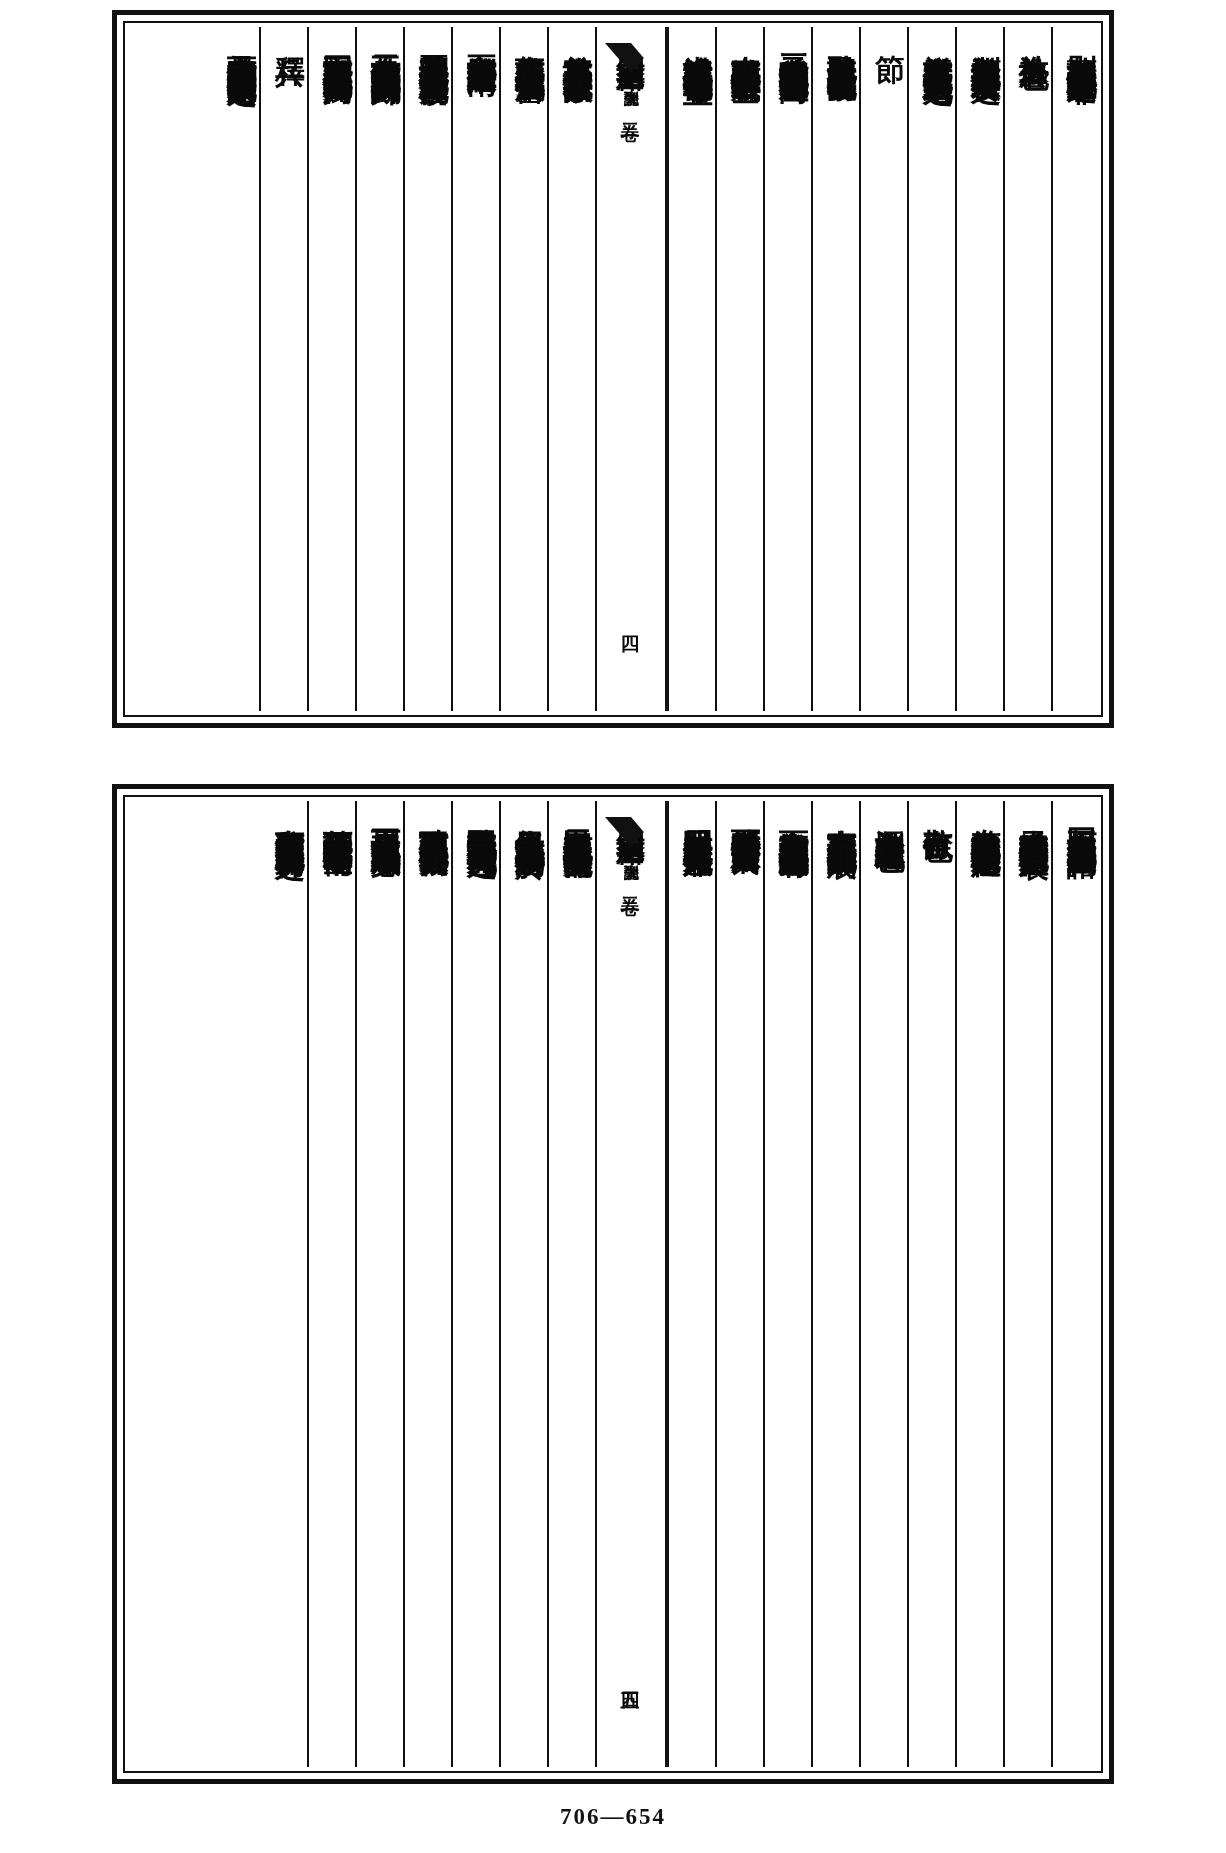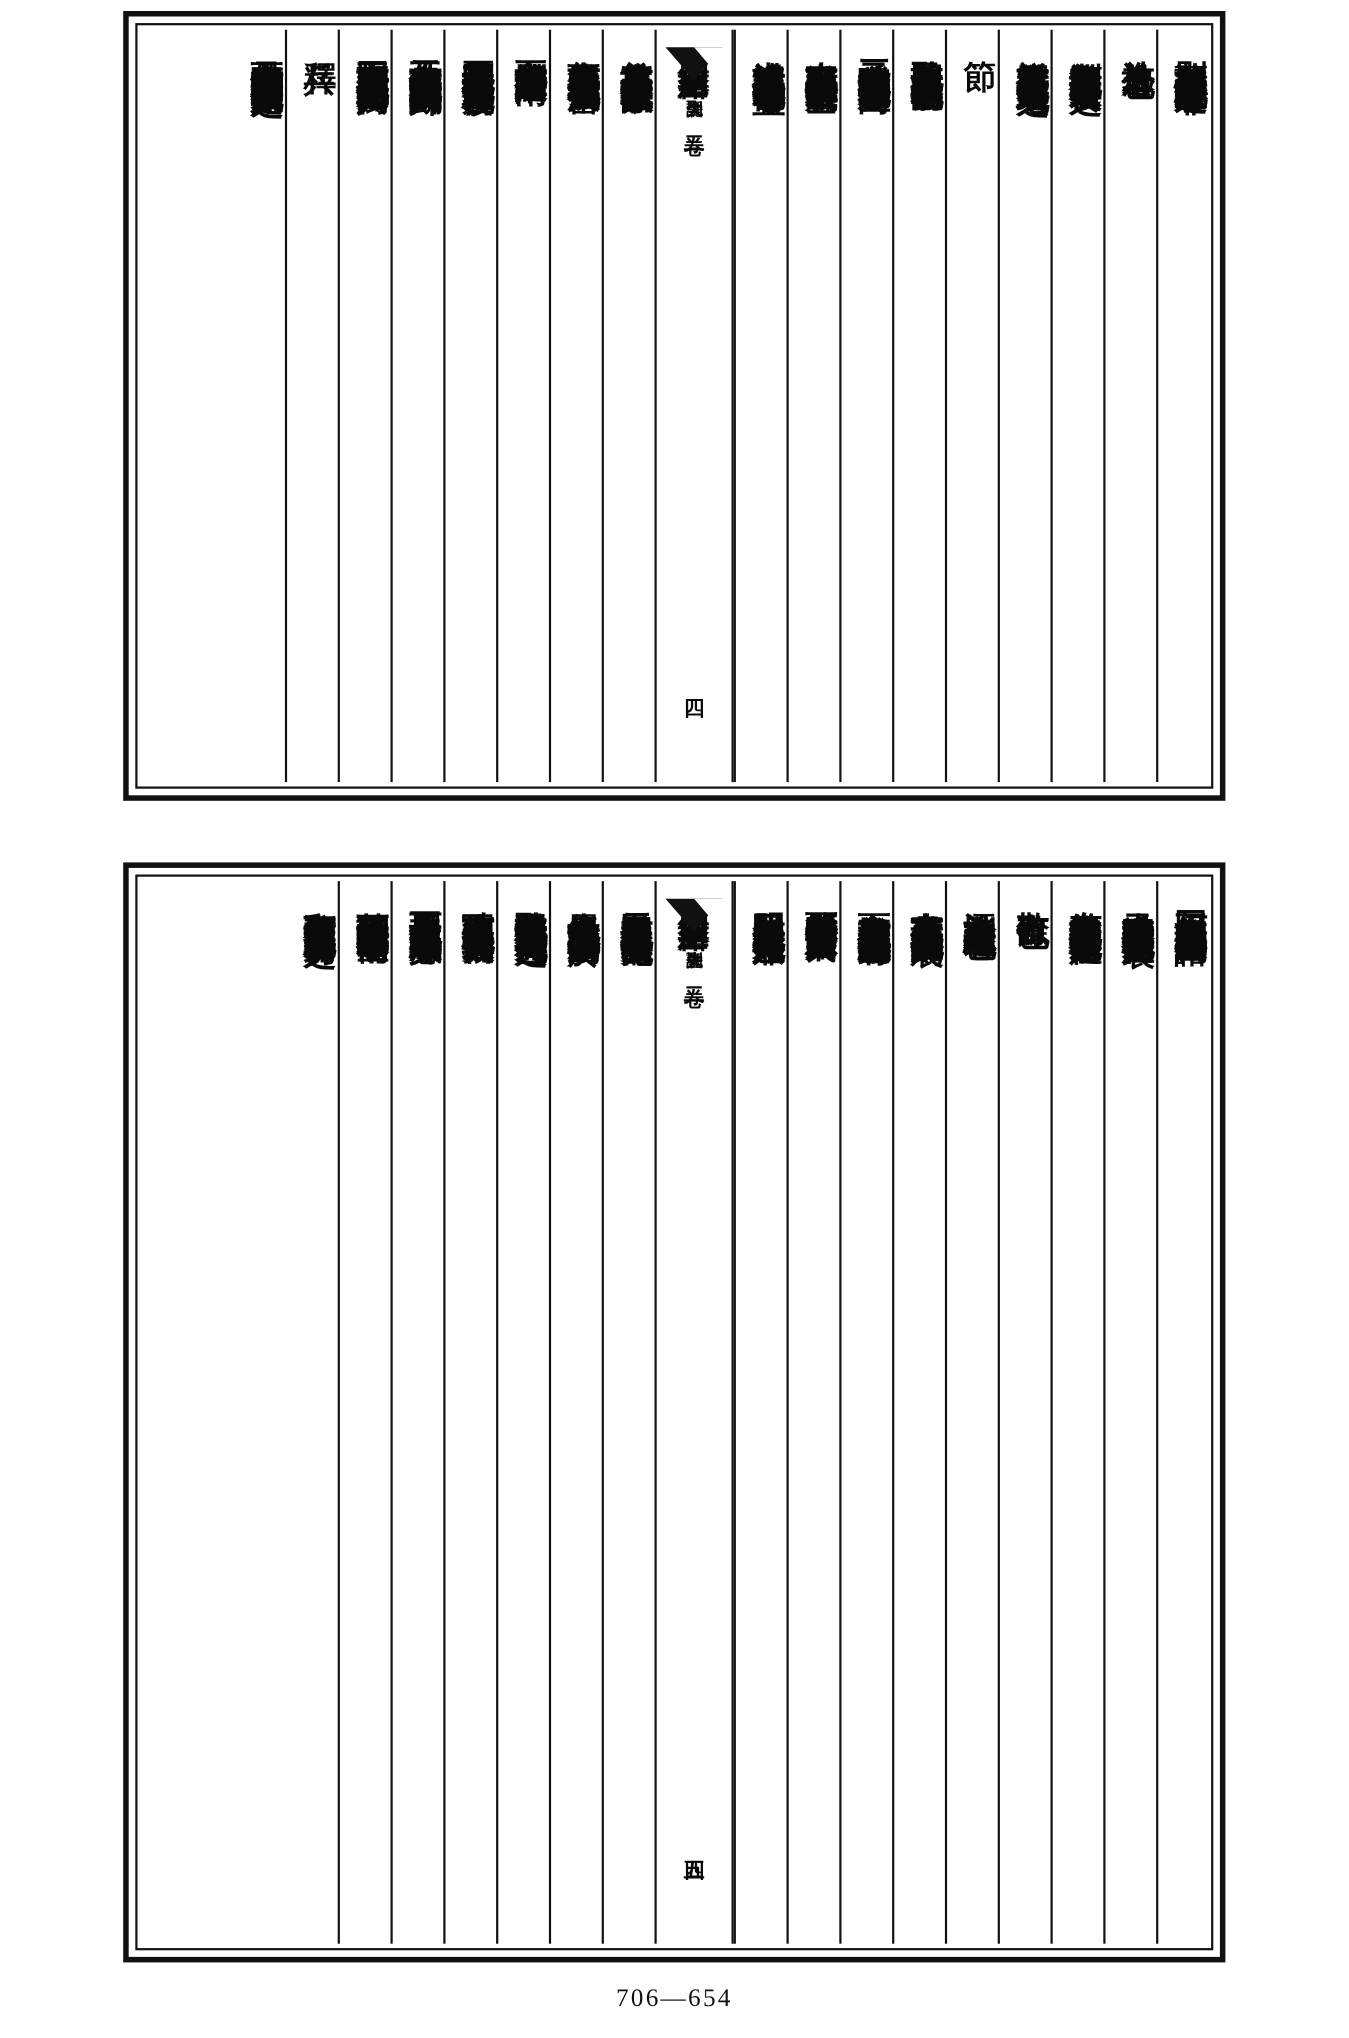--- a/index.html
+++ b/index.html
@@ -146,21 +146,21 @@
     transform: translateX(-50%);
     color: #0a0a0a;
   }
 
   
   .footer {
     width: 100%;
     text-align: center;
     margin-top: 20px;
     font-size: 23px;
-    font-weight: 400;
+    font-weight: 700;
     letter-spacing: 2px;
     color: #111;
     font-family: "Liberation Serif", serif;
   }
 </style>
 </head>
 <body>
 
 <div class="page-wrap">
 

